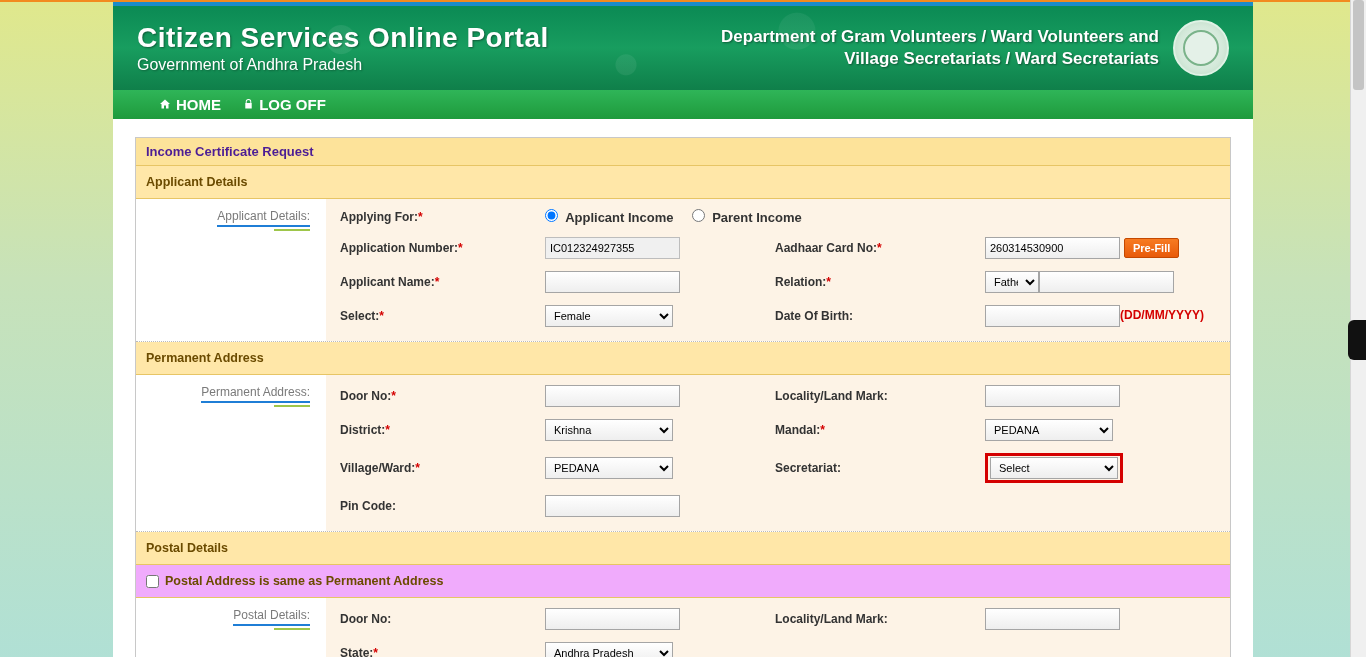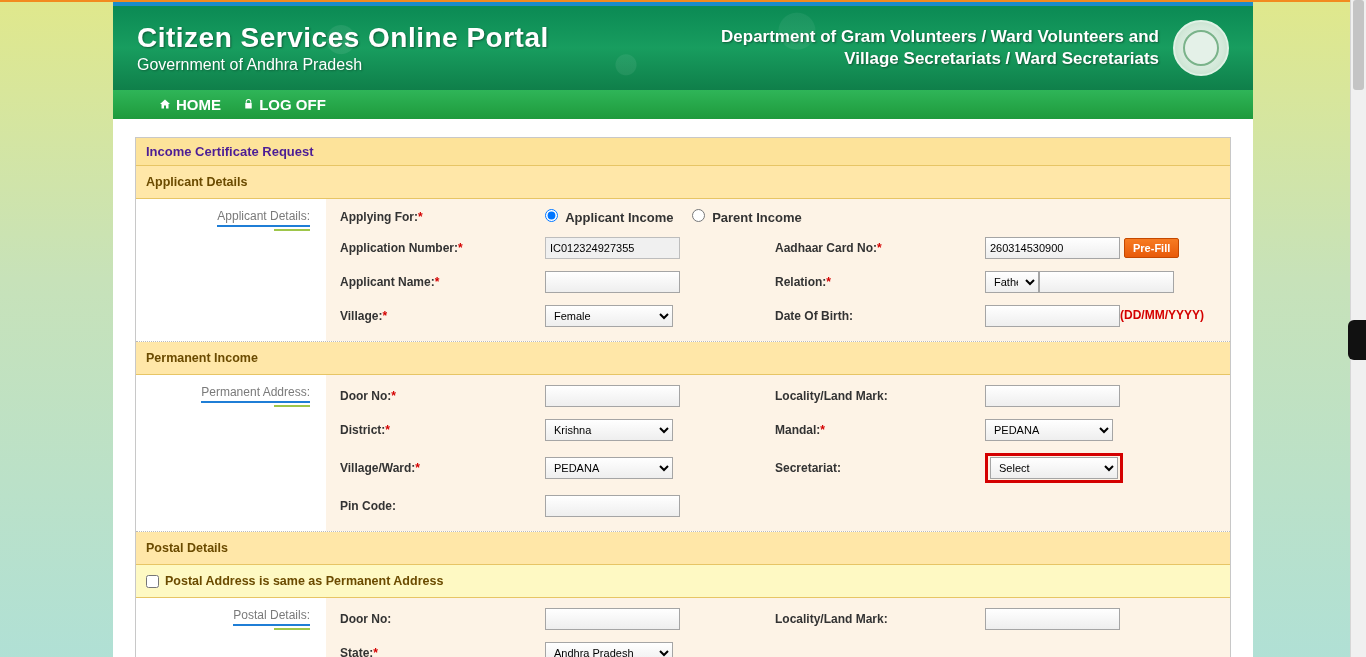--- a/index.html
+++ b/index.html
@@ -331,42 +331,42 @@
             <div class="col input-col2">
               <select style="width:54px;">
                 <option>Father</option>
               </select>
               <input type="text" class="relation-extra" value="" style="">
             </div>
           </div>
 
           <div class="row">
             <div class="col label-col">
-              <span>Village:</span>
+              <span>Select:</span>
                 <span class="req">*</span>
             </div>
             <div class="col input-col">
               <select>
                 <option>Female</option>
               </select>
             </div>
             <div class="col label-col2">
               <span>Date Of Birth:</span>
             </div>
             <div class="col input-col2" style="flex-direction:row; align-items:flex-start;">
               <input type="text" value="" style="">
               <div class="date-hint">(DD/MM/YYYY)</div>
             </div>
           </div>
 
         </div>
       </div>
 
       <div class="section-sub">
-        <span>Permanent Income</span>
+        <span>Permanent Address</span>
       </div>
       <div class="panel">
         <div class="side-label">
           <span class="lbl">Permanent Address:</span>
         </div>
         <div class="fields">
 
           <div class="row">
             <div class="col label-col">
               <span>Door No:</span>
@@ -434,21 +434,21 @@
               <input type="text" value="" style="">
             </div>
           </div>
 
         </div>
       </div>
 
       <div class="section-sub">
         <span>Postal Details</span>
       </div>
-      <div class="section-sub" style="background:#fef9c3;">
+      <div class="section-sub" style="background:#f0abfc;">
         <input type="checkbox" style="">
         <span>Postal Address is same as Permanent Address</span>
       </div>
       <div class="panel" style="border-bottom:none;">
         <div class="side-label">
           <span class="lbl">Postal Details:</span>
         </div>
         <div class="fields">
 
           <div class="row">

